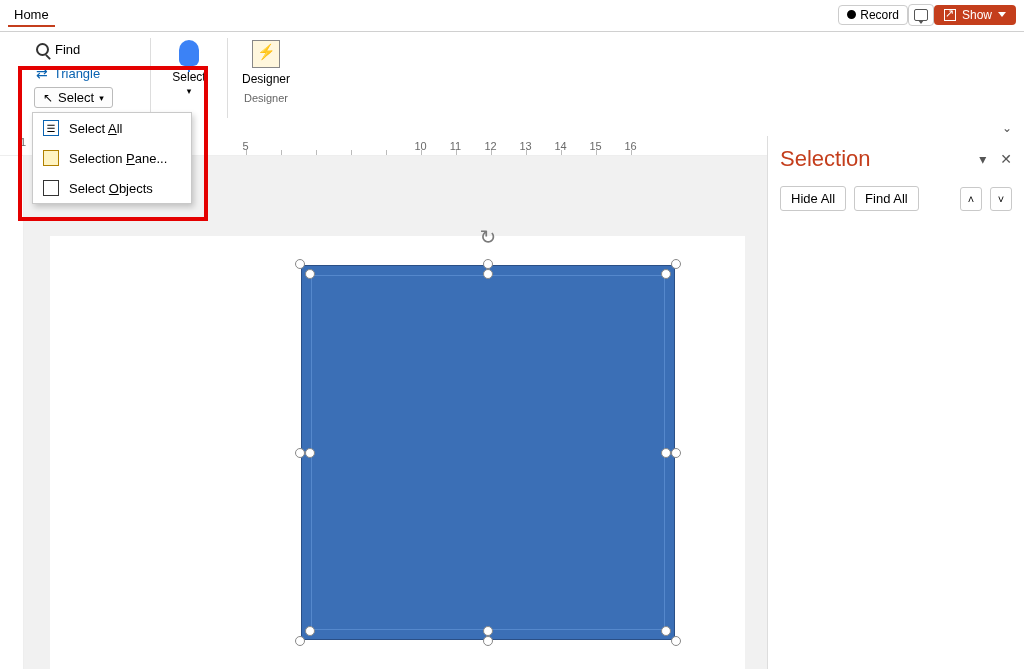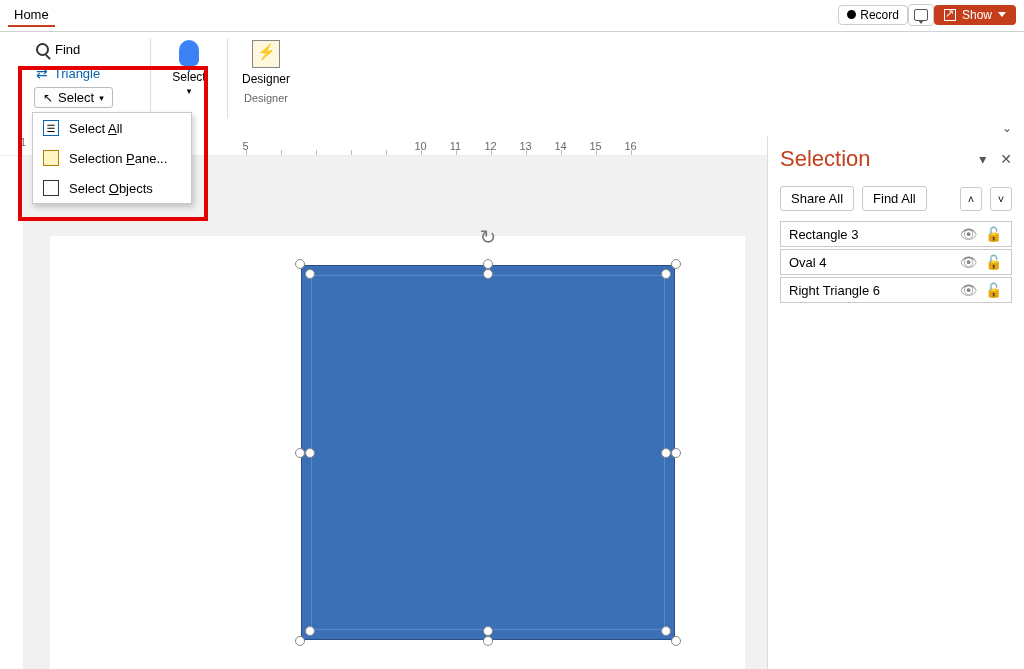--- a/index.html
+++ b/index.html
@@ -230,42 +230,19 @@
 
 <div class="sel-pane">
   <div class="sel-title-row">
     <div class="sel-title">Selection</div>
     <div class="pane-ctrl">
       <span>▾</span>
       <span class="pane-close">✕</span>
     </div>
   </div>
   <div class="sel-btn-row">
-    <div class="pill">Share All</div>
+    <div class="pill">Hide All</div>
     <div class="pill">Find All</div>
     <div style="flex:1"></div>
     <div class="arrow-btn">˄</div>
     <div class="arrow-btn">˅</div>
   </div>
-  <div class="sel-list" id="sel-list">
-      <div class="sel-row selected">
-        <span>Rectangle 3</span>
-        <span class="row-icons">
-          <span class="eye"></span>
-          <span class="lock"></span>
-        </span>
-      </div>
-      <div class="sel-row">
-        <span>Oval 4</span>
-        <span class="row-icons">
-          <span class="eye"></span>
-          <span class="lock"></span>
-        </span>
-      </div>
-      <div class="sel-row">
-        <span>Right Triangle 6</span>
-        <span class="row-icons">
-          <span class="eye"></span>
-          <span class="lock"></span>
-        </span>
-      </div>
-    </div>
 </div>
 
 </body></html>

